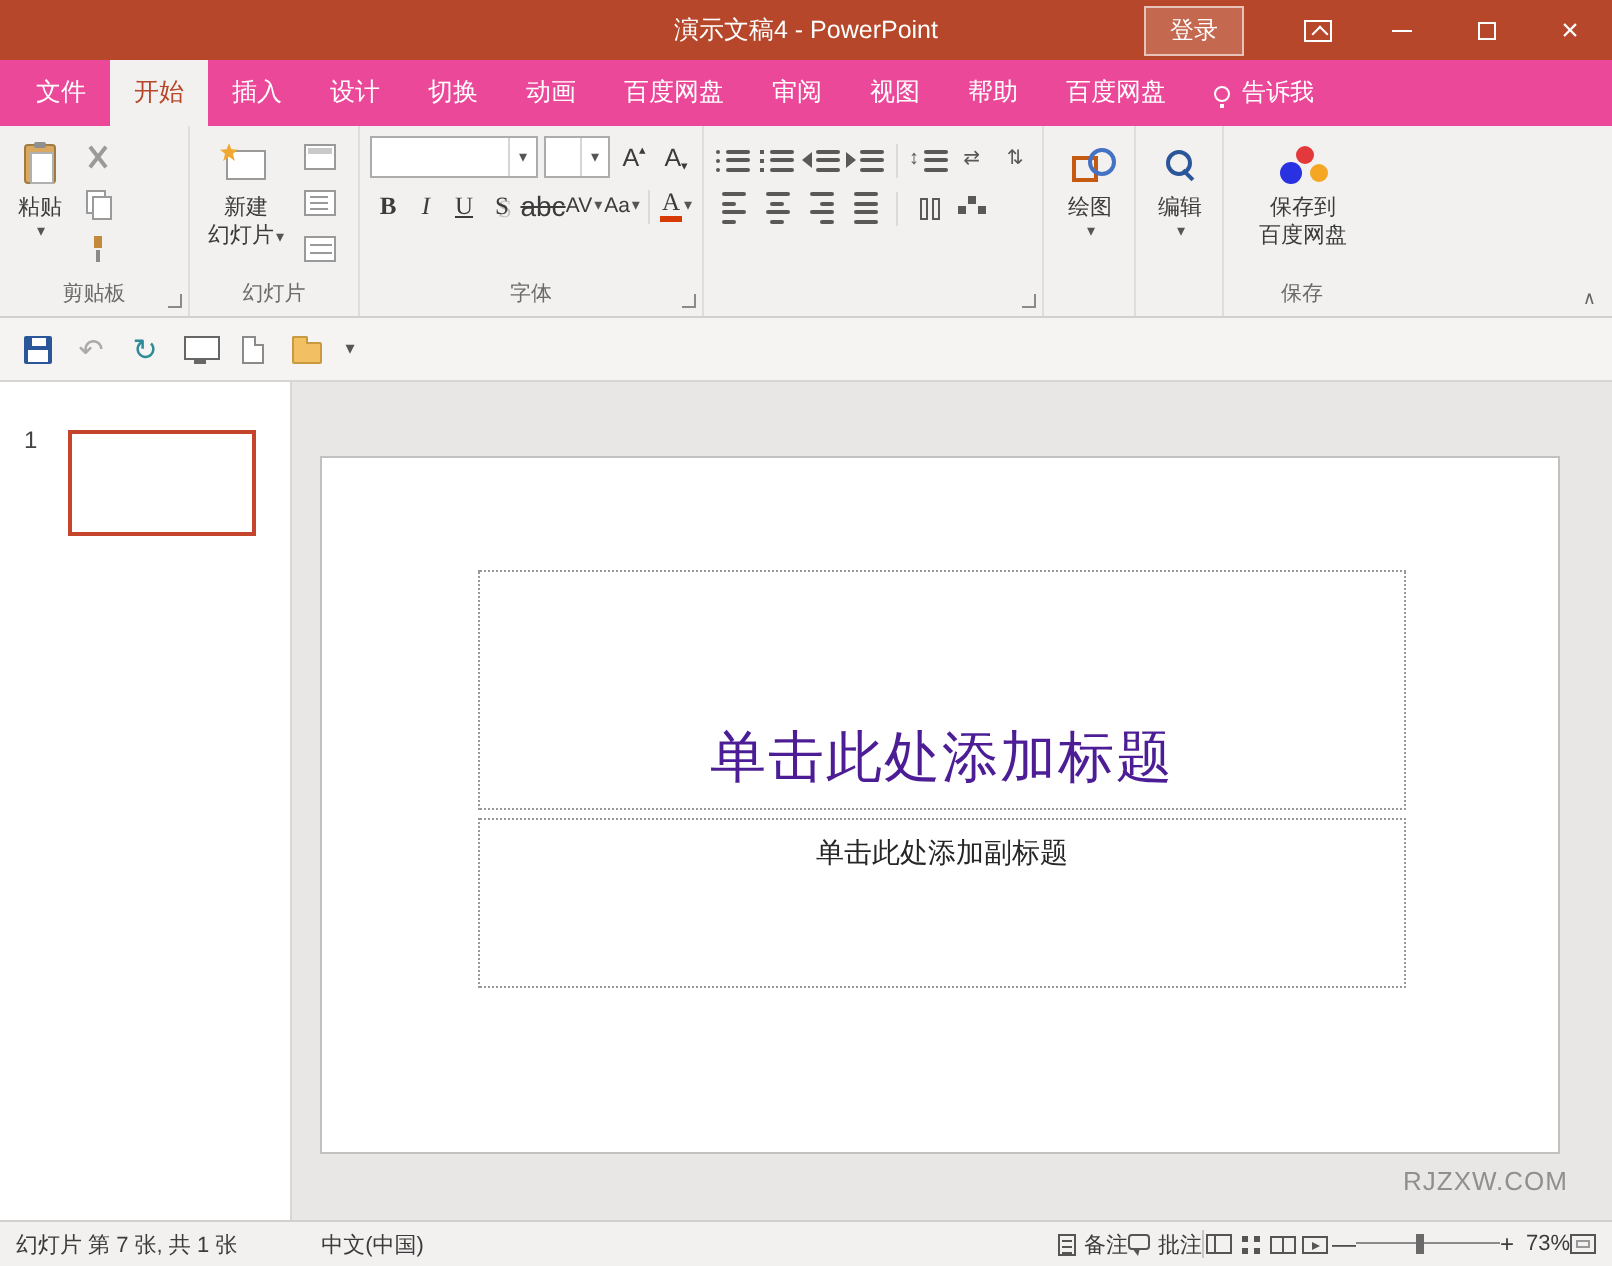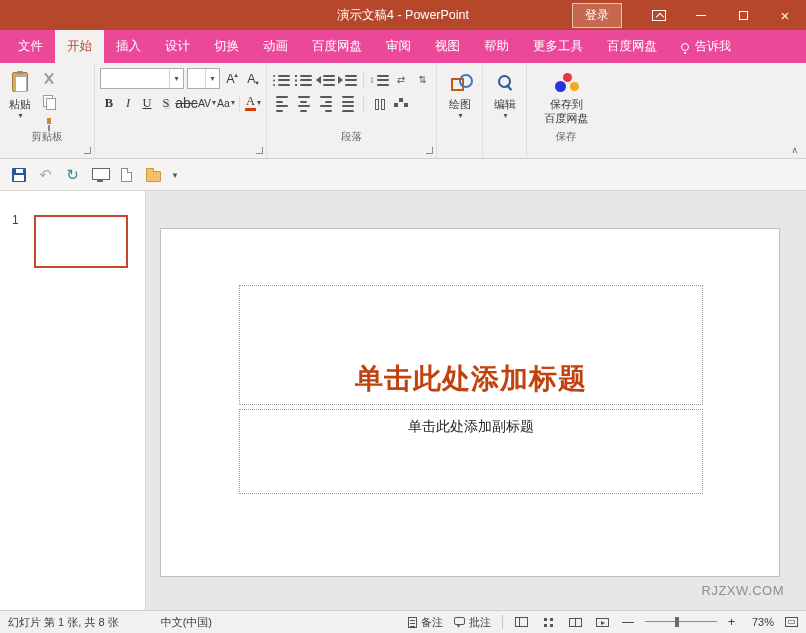--- a/index.html
+++ b/index.html
@@ -22,21 +22,21 @@
 .tabrow{height:33px;background:#ec4899;display:flex;align-items:stretch;padding-left:6px;color:#fff;flex:0 0 auto}
 .tab{padding:0 12px;display:flex;align-items:center;font-size:12.5px;cursor:pointer;white-space:nowrap}
 .tab.active{background:#F3F1F0;color:#B7472A}
 .tellme{display:flex;align-items:center;gap:6px;padding:0 12px;cursor:pointer}
 .bulb{width:8px;height:8px;border:1px solid #fff;border-radius:50%;position:relative}
 .bulb::after{content:"";position:absolute;left:2px;top:8px;width:2px;height:2px;background:#fff}
 
 
 .ribbon{height:96px;background:#F3F1F0;border-bottom:1px solid #D2D0CE;display:flex;position:relative;flex:0 0 auto}
 .group{position:relative;border-right:1px solid #E0DEDC;padding:3px 3px 16px 4px}
-.glabel{position:absolute;bottom:14px;left:0;right:0;text-align:center;font-size:10.5px;color:#6b6b6b;pointer-events:none}
+.glabel{position:absolute;bottom:4px;left:0;right:0;text-align:center;font-size:10.5px;color:#6b6b6b;pointer-events:none}
 .launcher{position:absolute;right:3px;bottom:4px;width:7px;height:7px;border-right:1px solid #8a8a8a;border-bottom:1px solid #8a8a8a;cursor:pointer}
 .gbody{display:flex}
 .bigbtn{display:flex;flex-direction:column;align-items:center;padding:3px 5px;cursor:pointer;border-radius:2px}
 .bicon{height:26px;display:flex;align-items:center;justify-content:center;margin-bottom:3px}
 .blabel{font-size:11px;color:#3b3b3b;line-height:1.25;text-align:center}
 .caret{font-size:8px;color:#555;line-height:1;margin-left:1px}
 .smallcol{display:flex;flex-direction:column;gap:4px;padding:3px 2px}
 .sbtn{width:22px;height:19px;display:flex;align-items:center;justify-content:center;cursor:pointer;border-radius:2px}
 
 .clipicon{width:16px;height:20px;background:#D9A861;border:1px solid #A07B3F;border-radius:2px;position:relative}
@@ -130,29 +130,29 @@
 
 
 .content{flex:1;display:flex;min-height:0}
 .leftpane{width:146px;background:#fff;border-right:1px solid #D8D6D4;position:relative;flex:0 0 auto}
 .slidenum{position:absolute;left:12px;top:22px;font-size:12px;color:#444}
 .thumb{position:absolute;left:34px;top:24px;width:94px;height:53px;background:#fff;border:2px solid #C4452C;cursor:pointer}
 .canvas{flex:1;position:relative;background:#E9E7E5;overflow:hidden}
 .slide{position:absolute;left:14px;top:37px;width:620px;height:349px;background:#fff;border:1px solid #C3C1BF}
 .ph{position:absolute;border:1px dotted #999;display:flex;justify-content:center;cursor:text}
 .ph-title{left:78px;top:56px;width:464px;height:120px;align-items:flex-end;padding-bottom:6px}
-.ttl{font-size:28px;color:#c2410c;letter-spacing:1px;font-weight:700}
+.ttl{font-size:28px;color:#4c1d95;letter-spacing:1px;font-weight:400}
 .ph-sub{left:78px;top:180px;width:464px;height:85px;align-items:flex-start;padding-top:8px}
 .sub{font-size:14px;color:#262626}
 .watermark{position:absolute;right:22px;bottom:12px;font-size:13px;color:#8F8F8F;letter-spacing:.5px}
 
 
 .statusbar{height:23px;background:#F3F1F0;border-top:1px solid #D2D0CE;display:flex;align-items:center;font-size:11px;color:#3b3b3b;padding:0 8px;flex:0 0 auto}
 .sb-left{display:flex;gap:42px;align-items:center}
-.sb-right{margin-left:auto;display:flex;align-items:center;gap:11px}
+.sb-right{margin-left:auto;display:flex;align-items:center;gap:0}
 .sb-item{display:flex;align-items:center;gap:4px;cursor:pointer;white-space:nowrap}
 .pgic{width:9px;height:11px;border:1px solid #555;position:relative}
 .pgic::before{content:"";position:absolute;left:1px;top:2px;width:5px;height:1px;background:#555;box-shadow:0 3px 0 #555,0 6px 0 #555}
 .cmtic{width:11px;height:8px;border:1px solid #555;border-radius:2px;position:relative;margin-top:-2px}
 .cmtic::after{content:"";position:absolute;left:1px;bottom:-4px;border-left:3px solid transparent;border-right:1px solid transparent;border-top:4px solid #555}
 .sep{width:1px;height:14px;background:#C8C6C4}
 .vic{width:16px;height:14px;display:flex;align-items:center;justify-content:center;cursor:pointer}
 .v-normal{width:13px;height:10px;border:1px solid #555;position:relative}
 .v-normal::before{content:"";position:absolute;left:3px;top:0;bottom:0;width:1px;background:#555}
 .v-sorter{width:3px;height:3px;background:#555;box-shadow:6px 0 0 #555,0 6px 0 #555,6px 6px 0 #555;margin:-6px 0 0 -6px}
@@ -196,21 +196,20 @@
     <div class="tab">文件</div>
     <div class="tab active">开始</div>
     <div class="tab">插入</div>
     <div class="tab">设计</div>
     <div class="tab">切换</div>
     <div class="tab">动画</div>
     <div class="tab">百度网盘</div>
     <div class="tab">审阅</div>
     <div class="tab">视图</div>
     <div class="tab">帮助</div>
-    <div class="tab">更多工具</div>
     <div class="tab">百度网盘</div>
     <div class="tellme">
       <span class="bulb"></span>
       <span>告诉我</span>
     </div>
 
   </div>
 
   <div class="ribbon">
 
@@ -232,20 +231,42 @@
             </div>
           <div class="sbtn">
               <span class="paint"></span>
             </div>
         </div>
       </div>
       <div class="glabel">剪贴板</div>
       <div class="launcher"></div>
     </div>
 
+    <div class="group" style="width:85px">
+      <div class="gbody">
+        <div class="bigbtn">
+          <span class="bicon">
+              <span class="nslide"></span>
+            </span>
+          <span class="blabel"><span>新建</span><br><span>幻灯片</span><span class="caret">▾</span></span>
+        </div>
+        <div class="smallcol">
+          <div class="sbtn">
+              <span class="mini layout"></span>
+            </div>
+          <div class="sbtn">
+              <span class="mini reset"></span>
+            </div>
+          <div class="sbtn">
+              <span class="mini section"></span>
+            </div>
+        </div>
+      </div>
+      <div class="glabel">幻灯片</div>
+    </div>
 
     <div class="group" style="width:172px">
       <div class="fr1">
         <div class="combo w92">
           <span class="cv"></span>
           <span class="ca">▾</span>
         </div>
         <div class="combo w36">
           <span class="cv"></span>
           <span class="ca">▾</span>
@@ -272,20 +293,21 @@
         <span class="tbtn small11">
             <span>Aa</span>
             <span class="caret">▾</span>
           </span>
         <span class="vsep"></span>
         <span class="tbtn serif">
             <span class="fcA">A</span>
             <span class="caret">▾</span>
           </span>
       </div>
+      <div class="glabel">字体</div>
       <div class="launcher"></div>
     </div>
 
     <div class="group" style="width:170px">
       <div class="fr1" style="margin-top:4px">
         <span class="ic">
             <span class="ddots"></span>
             <span class="bars">
               <i></i>
               <i></i>
@@ -369,21 +391,20 @@
         <span class="ic">
             <span class="colsic">
               <i></i>
               <i></i>
             </span>
           </span>
         <span class="ic">
             <span class="sa"></span>
           </span>
       </div>
-      <div class="glabel">段落</div>
       <div class="launcher"></div>
     </div>
 
     <div class="group" style="width:46px">
       <div class="bigbtn">
         <span class="bicon">
             <span class="drawic"></span>
           </span>
         <span class="blabel">绘图</span>
         <span class="caret">▾</span>
@@ -450,21 +471,21 @@
         <div class="ph ph-sub">
           <span class="sub">单击此处添加副标题</span>
         </div>
       </div>
       <div class="watermark">RJZXW.COM</div>
     </div>
   </div>
 
   <div class="statusbar">
     <div class="sb-left">
-      <span class="sb-item">幻灯片 第 1 张, 共 8 张</span>
+      <span class="sb-item">幻灯片 第 7 张, 共 1 张</span>
       <span class="sb-item">中文(中国)</span>
     </div>
     <div class="sb-right">
       <span class="sb-item">
           <span class="pgic"></span>
           <span>备注</span>
         </span>
       <span class="sb-item">
           <span class="cmtic"></span>
           <span>批注</span>

